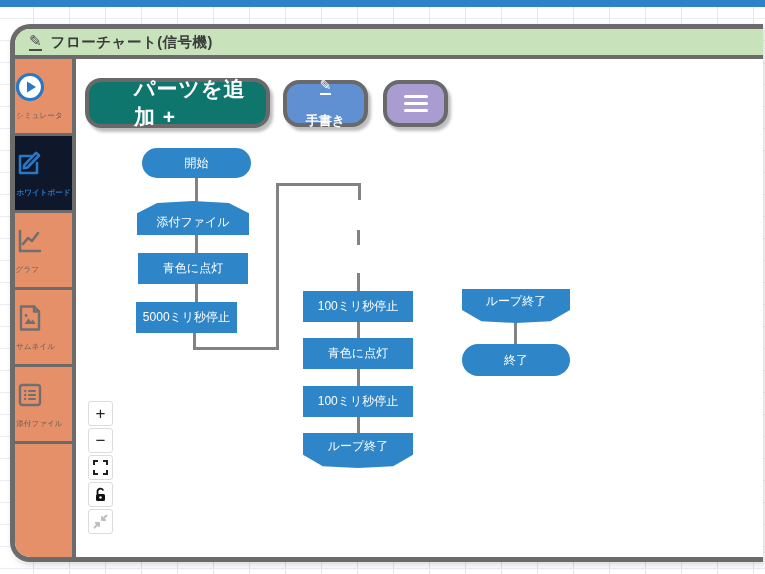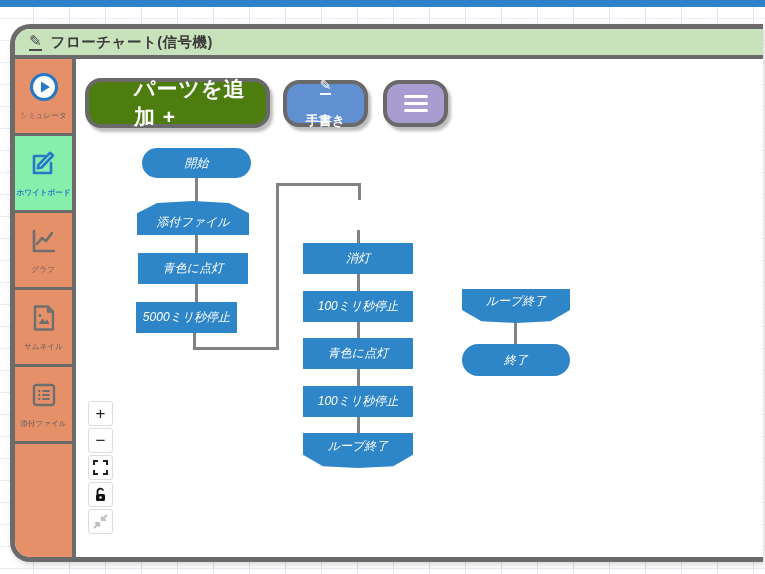--- a/index.html
+++ b/index.html
@@ -40,52 +40,52 @@
 
   .window-body { flex:1; display:flex; min-height:0; }
 
   
   .sidebar {
     width:61px; flex:0 0 auto; background:#e69069;
     border-right:4px solid #6b6b6b; display:flex; flex-direction:column;
   }
   .side-item {
     height:77px; border-bottom:3px solid #6b6b6b;
-    display:flex; flex-direction:column; align-items:center; justify-content:center;
+    display:flex; flex-direction:column; align-items:flex-start; justify-content:center;
     gap:4px; cursor:pointer; overflow:hidden;
   }
   .side-item .lbl { font-size:8px; color:#5f5f5f; white-space:nowrap; transform:scale(0.95); }
-  .side-item.active { background:#86efac; }
+  .side-item.active { background:#0f172a; }
   .side-item.active .lbl { color:#2878c8; font-weight:bold; }
   .side-fill { flex:1; }
 
   
   .canvas { flex:1; position:relative; background:#ffffff; min-width:0; }
 
   .big-btn {
     position:absolute; border:4px solid #696969; border-radius:16px;
     display:flex; align-items:center; justify-content:center;
     color:#ffffff; cursor:pointer;
     box-shadow:3px 4px 3px rgba(110,110,110,0.45);
   }
-  .btn-add { left:9px; top:19px; width:185px; height:50px; background:#4d7c0f;
+  .btn-add { left:9px; top:19px; width:185px; height:50px; background:#0f766e;
              font-size:21px; font-weight:bold; letter-spacing:1px;padding-left:45px; }
   .btn-hand { left:207px; top:21px; width:85px; height:47px; background:#6090d2;
               flex-direction:column; gap:0; }
   .btn-hand .pic { font-size:14px; line-height:1; border-bottom:2px solid #fff; padding-bottom:1px; }
   .btn-hand .txt { font-size:13px; font-weight:bold; margin-top:17px; }
   .btn-menu { left:307px; top:21px; width:65px; height:47px; background:#a89cd0;
               flex-direction:column; gap:4px; }
   .btn-menu i { display:block; width:24px; height:3px; background:#fff; border-radius:2px; }
 
   
   .node {
     position:absolute; background:#2e86c9; color:#fff; font-size:12px;
     display:flex; align-items:center; justify-content:center;
-    text-align:center; cursor:pointer; z-index:2; white-space:nowrap;font-style:italic;
+    text-align:center; cursor:pointer; z-index:2; white-space:nowrap;
   }
   .pill { border-radius:16px; }
   .loop-start { clip-path:polygon(0 100%, 0 36%, 18% 6%, 50% 0, 82% 6%, 100% 36%, 100% 100%); padding-top:8px; }
   .loop-end   { clip-path:polygon(0 0, 100% 0, 100% 62%, 82% 95%, 50% 100%, 18% 95%, 0 62%); padding-bottom:9px; }
 
   .conn { position:absolute; background:#828282; z-index:1; }
   .conn.v { width:3px; } .conn.h { height:3px; }
 
   
   .zoomctl { position:absolute; left:12px; top:342px; display:flex; flex-direction:column; gap:2px; }
@@ -205,21 +205,20 @@
 
       <div class="node pill" style="left:66px; top:89px; width:109px; height:30px;">開始</div>
 
       <div class="node loop-start" style="left:61px; top:142px; width:112px; height:34px;">添付ファイル</div>
 
       <div class="node" style="left:62px; top:194px; width:110px; height:31px;">青色に点灯</div>
 
       <div class="node" style="left:60px; top:243px; width:101px; height:31px;">5000ミリ秒停止</div>
 
 
-      <div class="node" style="left:227px; top:184px; width:110px; height:31px;">消灯</div>
 
       <div class="node" style="left:227px; top:232px; width:110px; height:31px;">100ミリ秒停止</div>
 
       <div class="node" style="left:227px; top:279px; width:110px; height:31px;">青色に点灯</div>
 
       <div class="node" style="left:227px; top:327px; width:110px; height:31px;">100ミリ秒停止</div>
 
       <div class="node loop-end" style="left:227px; top:374px; width:110px; height:35px;">ループ終了</div>
 
       <div class="node loop-end" style="left:386px; top:230px; width:108px; height:34px;">ループ終了</div>

